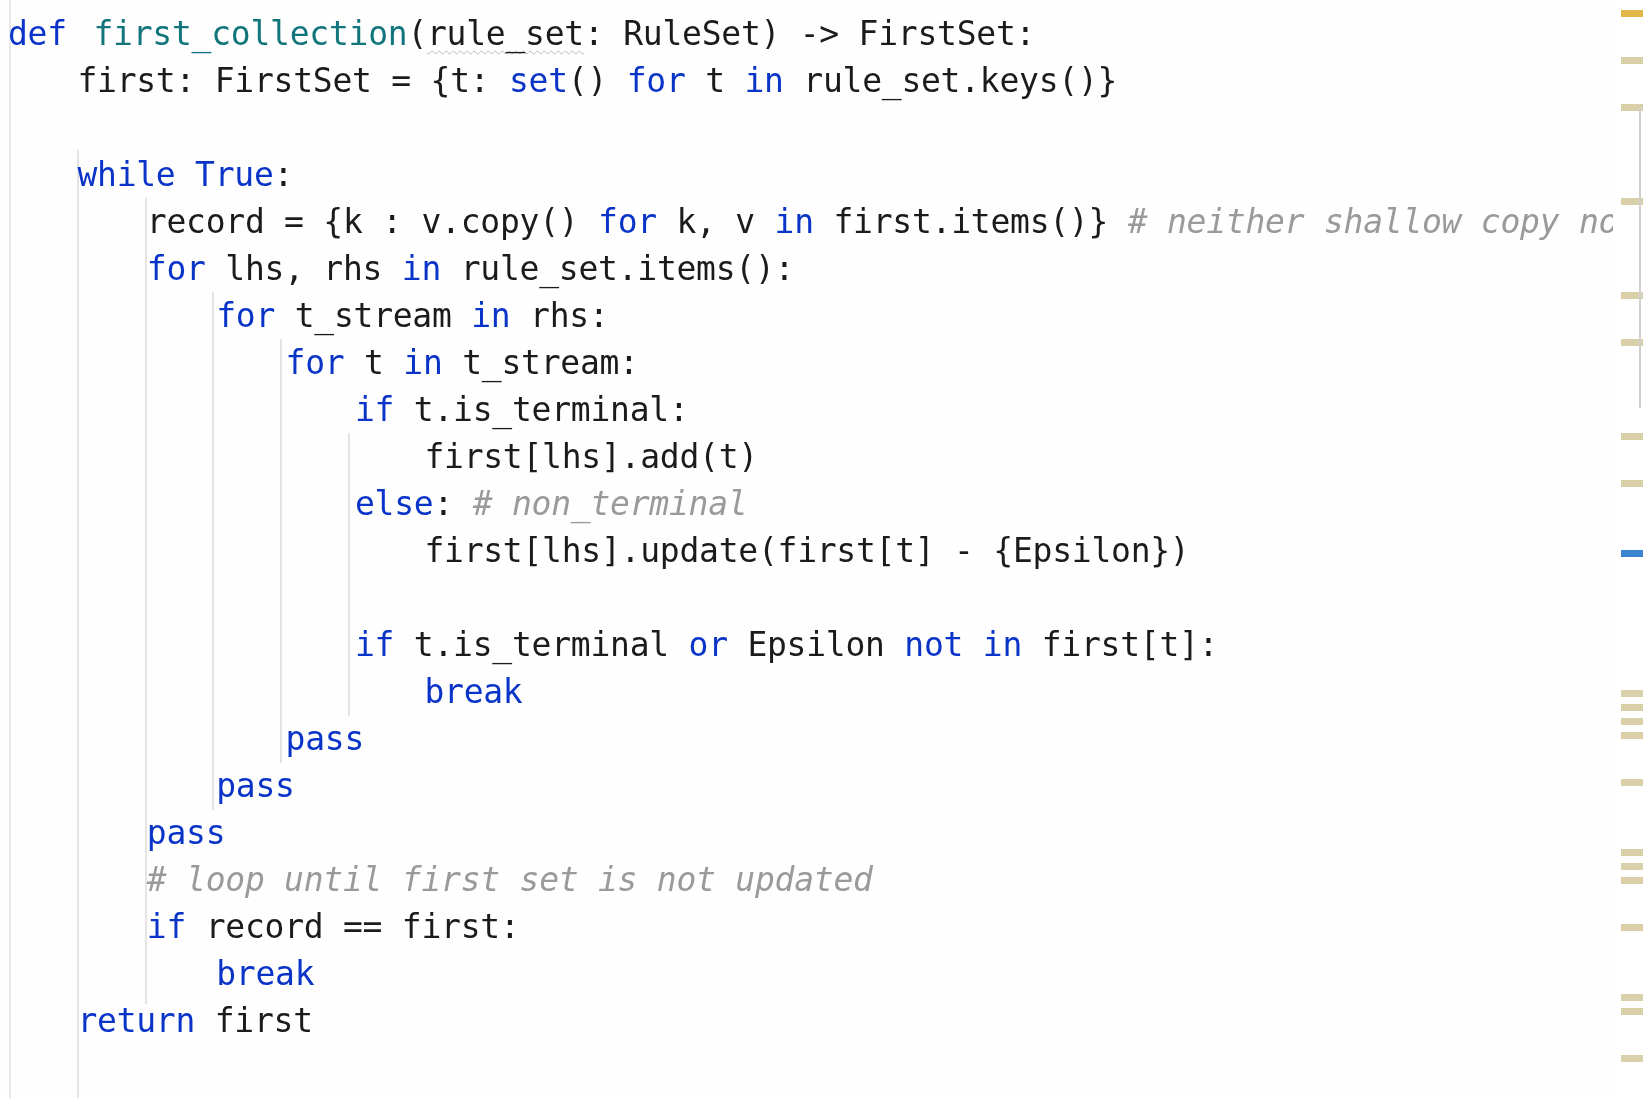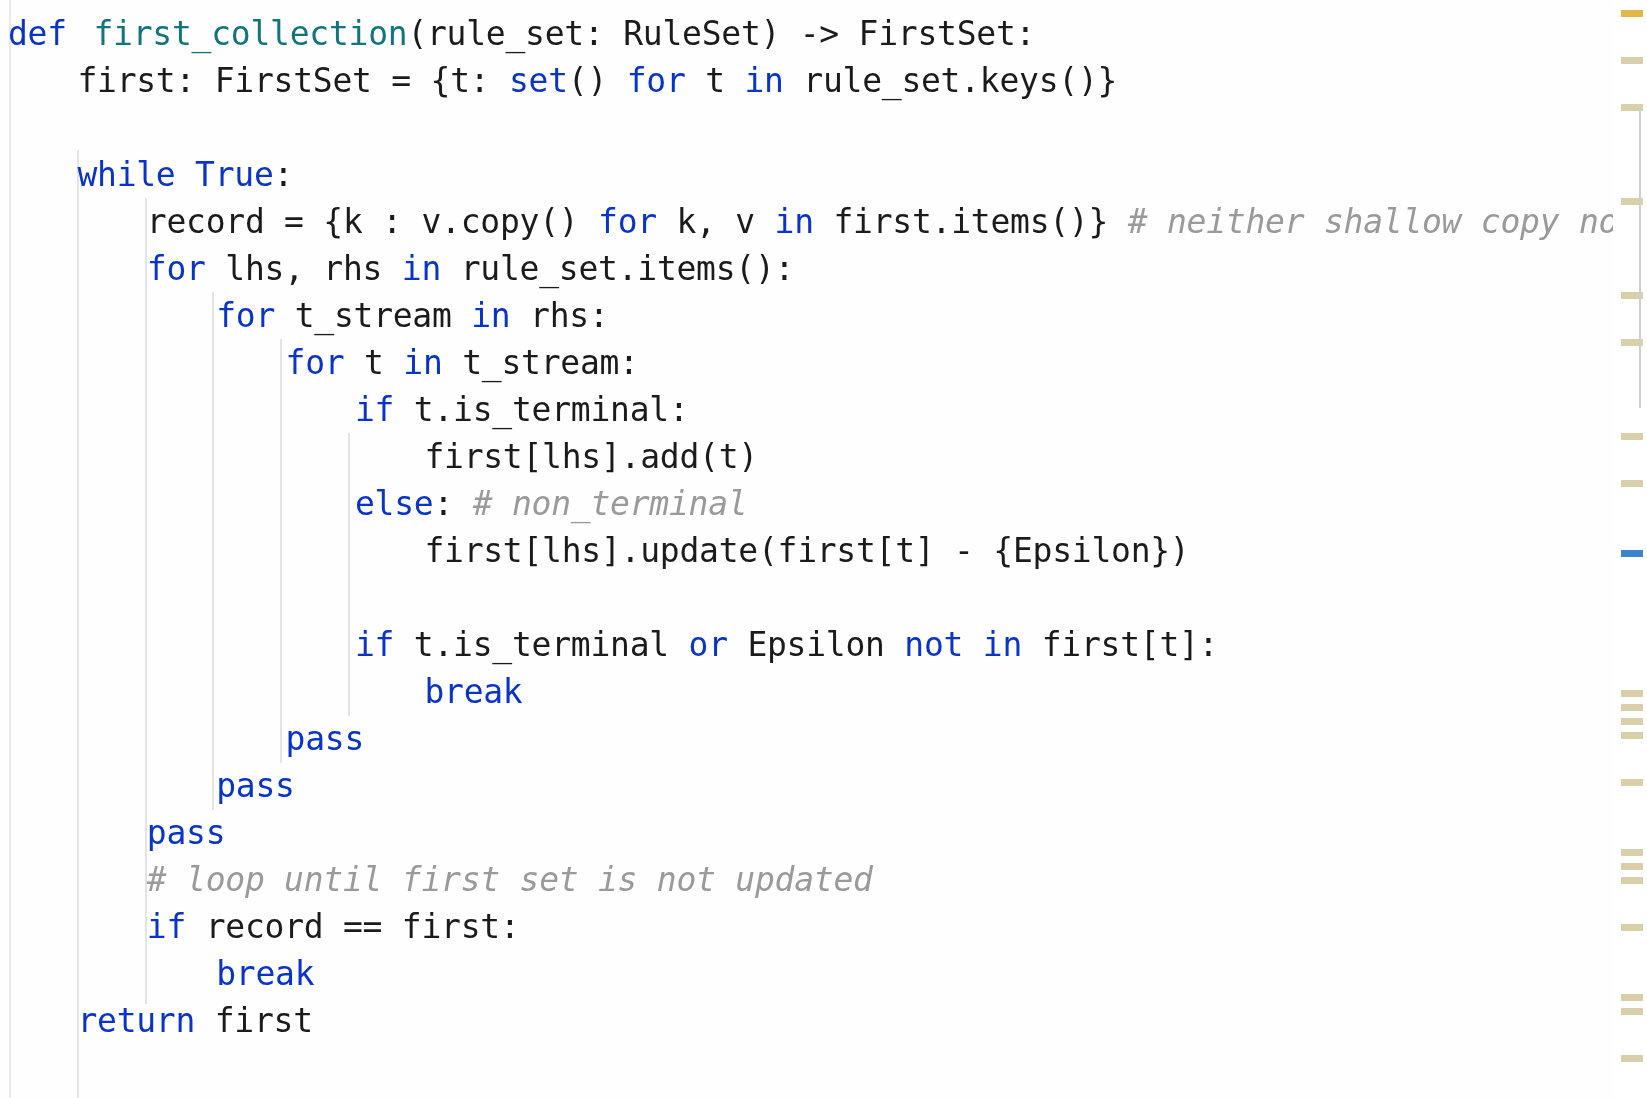--- a/index.html
+++ b/index.html
@@ -65,20 +65,21 @@
     background: #e4e4e4;
     pointer-events: none;
   }
 
   
   .kw   { color: #0a34c8; }          
   .fn   { color: #12757c; margin-left: 7px; }          
   .plain{ color: #1b1b1b; }
   .cmt  { color: #9a9a9a; font-style: italic; }
   .squig {
+    text-decoration: underline;
     text-decoration-style: wavy;
     text-decoration-color: #b9b9b9;
     text-decoration-thickness: 1px;
     text-underline-offset: 5px;
   }
 
   
   #minimap {
     position: absolute;
     right: 0;

